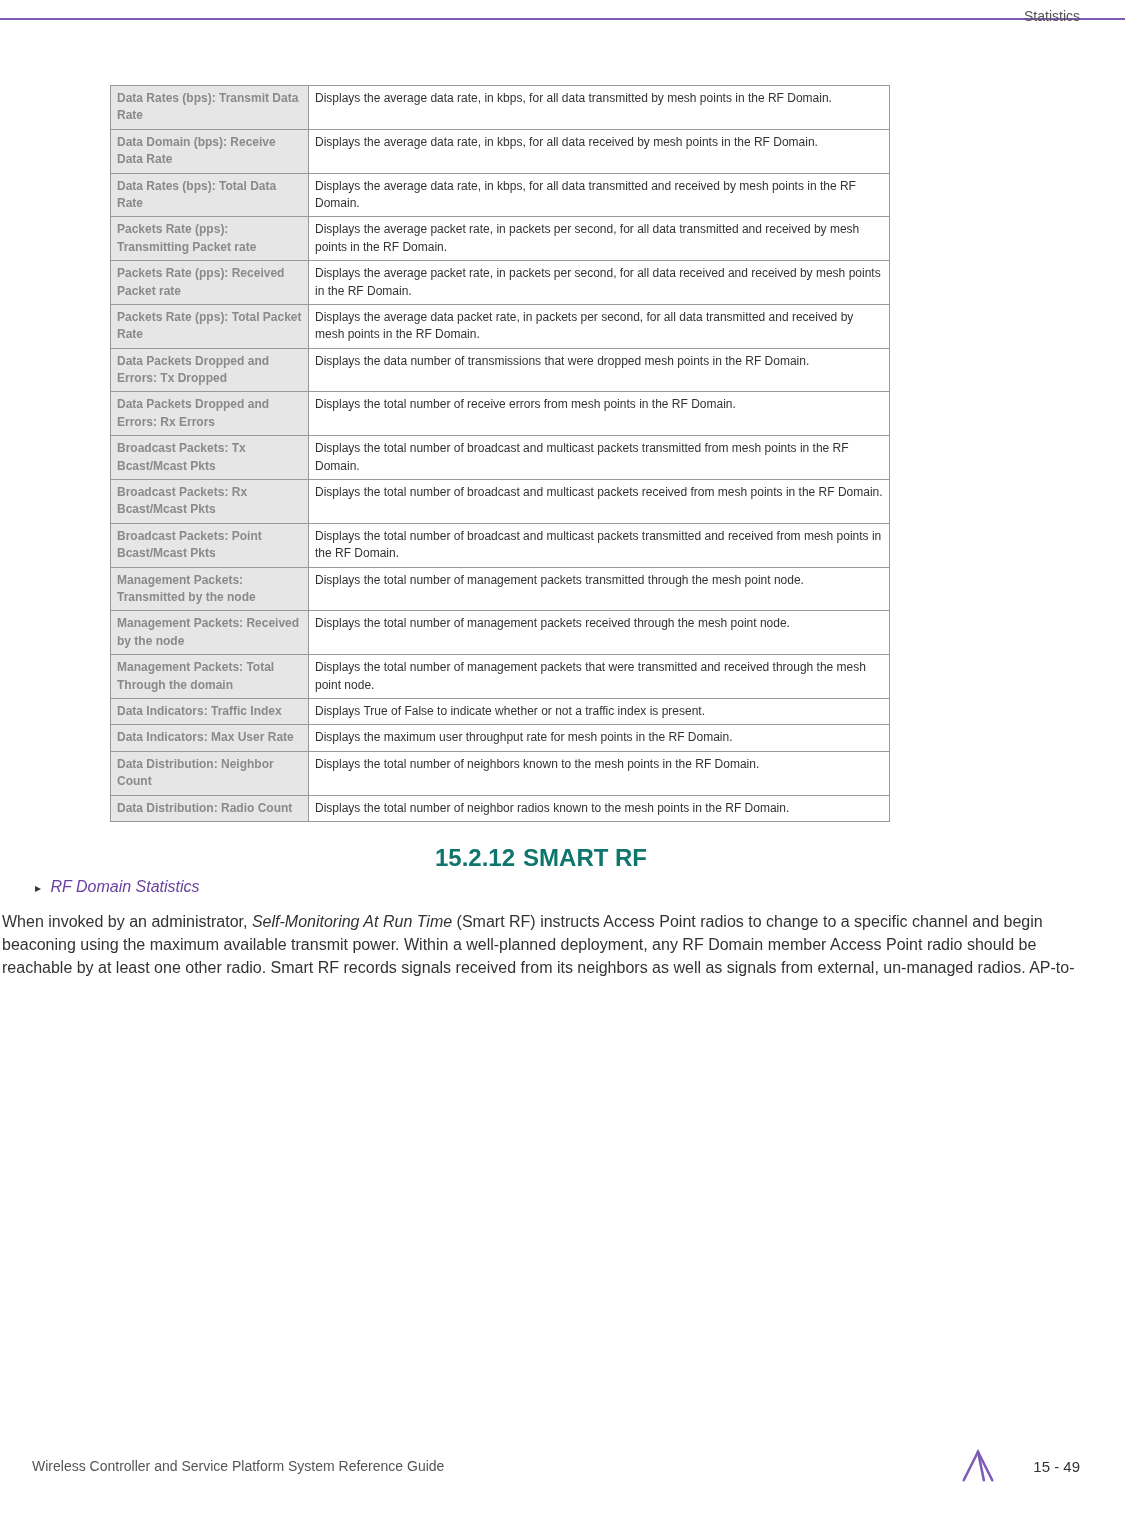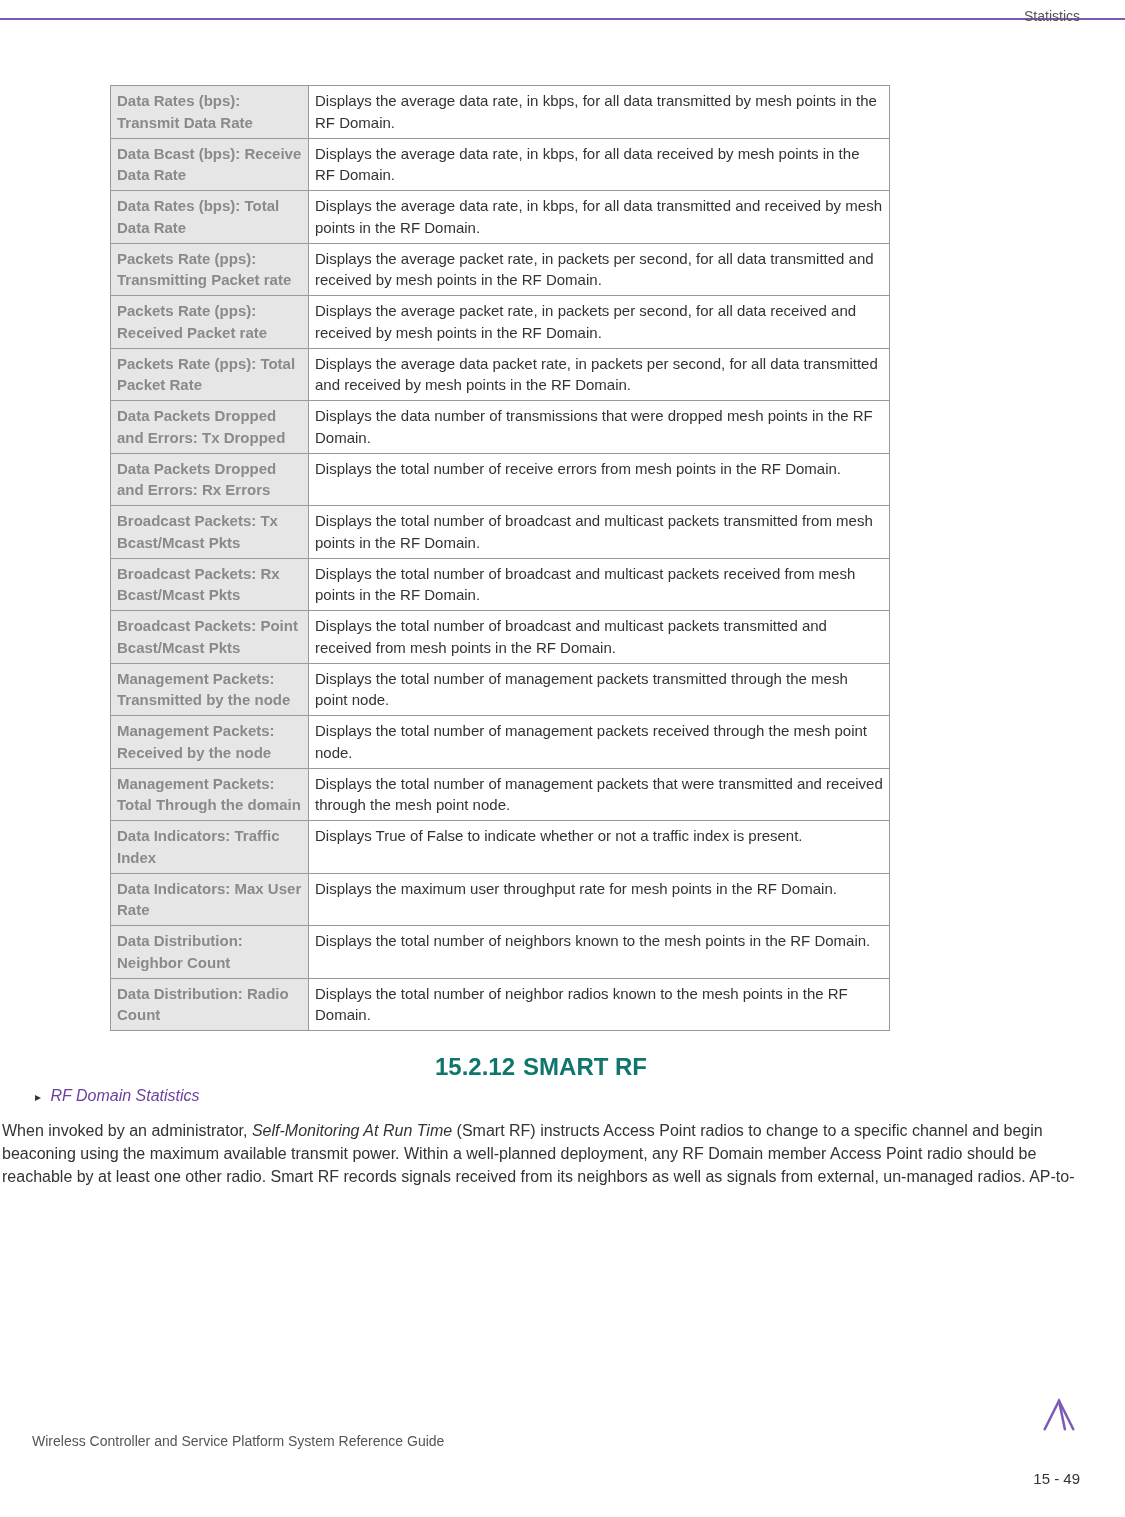--- a/index.html
+++ b/index.html
@@ -34,21 +34,21 @@
     .content {
       position: absolute;
       top: 85px;
       left: 0;
       right: 0;
       padding: 0 45px 0 110px;
     }
     .def-table {
       width: 780px;
       border-collapse: collapse;
-      font-size: 15px;
+      font-size: 12px;
       color: #333;
       margin-left: 0;
       border-radius: 11px;
     }
     .def-table td {
       border: 1px solid #999;
       padding: 4px 6px;
       vertical-align: top;
       line-height: 1.45;
     }
@@ -104,23 +104,22 @@
       right: 0;
       padding: 0 45px 0 20px;
       display: flex;
       justify-content: space-between;
       align-items: center;
       font-size: 14px;
       color: #555;
     }
     .footer-right {
       display: flex;
-      align-items: flex-end;
+      align-items: center;
       gap: 34px;
-      flex-direction: column;
     }
     .footer-logo {
       width: 42px;
       height: 42px;
     }
     .footer-logo svg {
       width: 100%;
       height: 100%;
     }
     .page-num {
@@ -138,21 +137,21 @@
 
 <div class="content">
 
   <table class="def-table">
     <tbody id="table-body">
         <tr>
           <td>Data Rates (bps): Transmit Data Rate</td>
           <td>Displays the average data rate, in kbps, for all data transmitted by mesh points in the RF Domain.</td>
         </tr>
         <tr>
-          <td>Data Bcast (bps): Receive Data Rate</td>
+          <td>Data Domain (bps): Receive Data Rate</td>
           <td>Displays the average data rate, in kbps, for all data received by mesh points in the RF Domain.</td>
         </tr>
         <tr>
           <td>Data Rates (bps): Total Data Rate</td>
           <td>Displays the average data rate, in kbps, for all data transmitted and received by mesh points in the RF Domain.</td>
         </tr>
         <tr>
           <td>Packets Rate (pps): Transmitting Packet rate</td>
           <td>Displays the average packet rate, in packets per second, for all data transmitted and received by mesh points in the RF Domain.</td>
         </tr>

